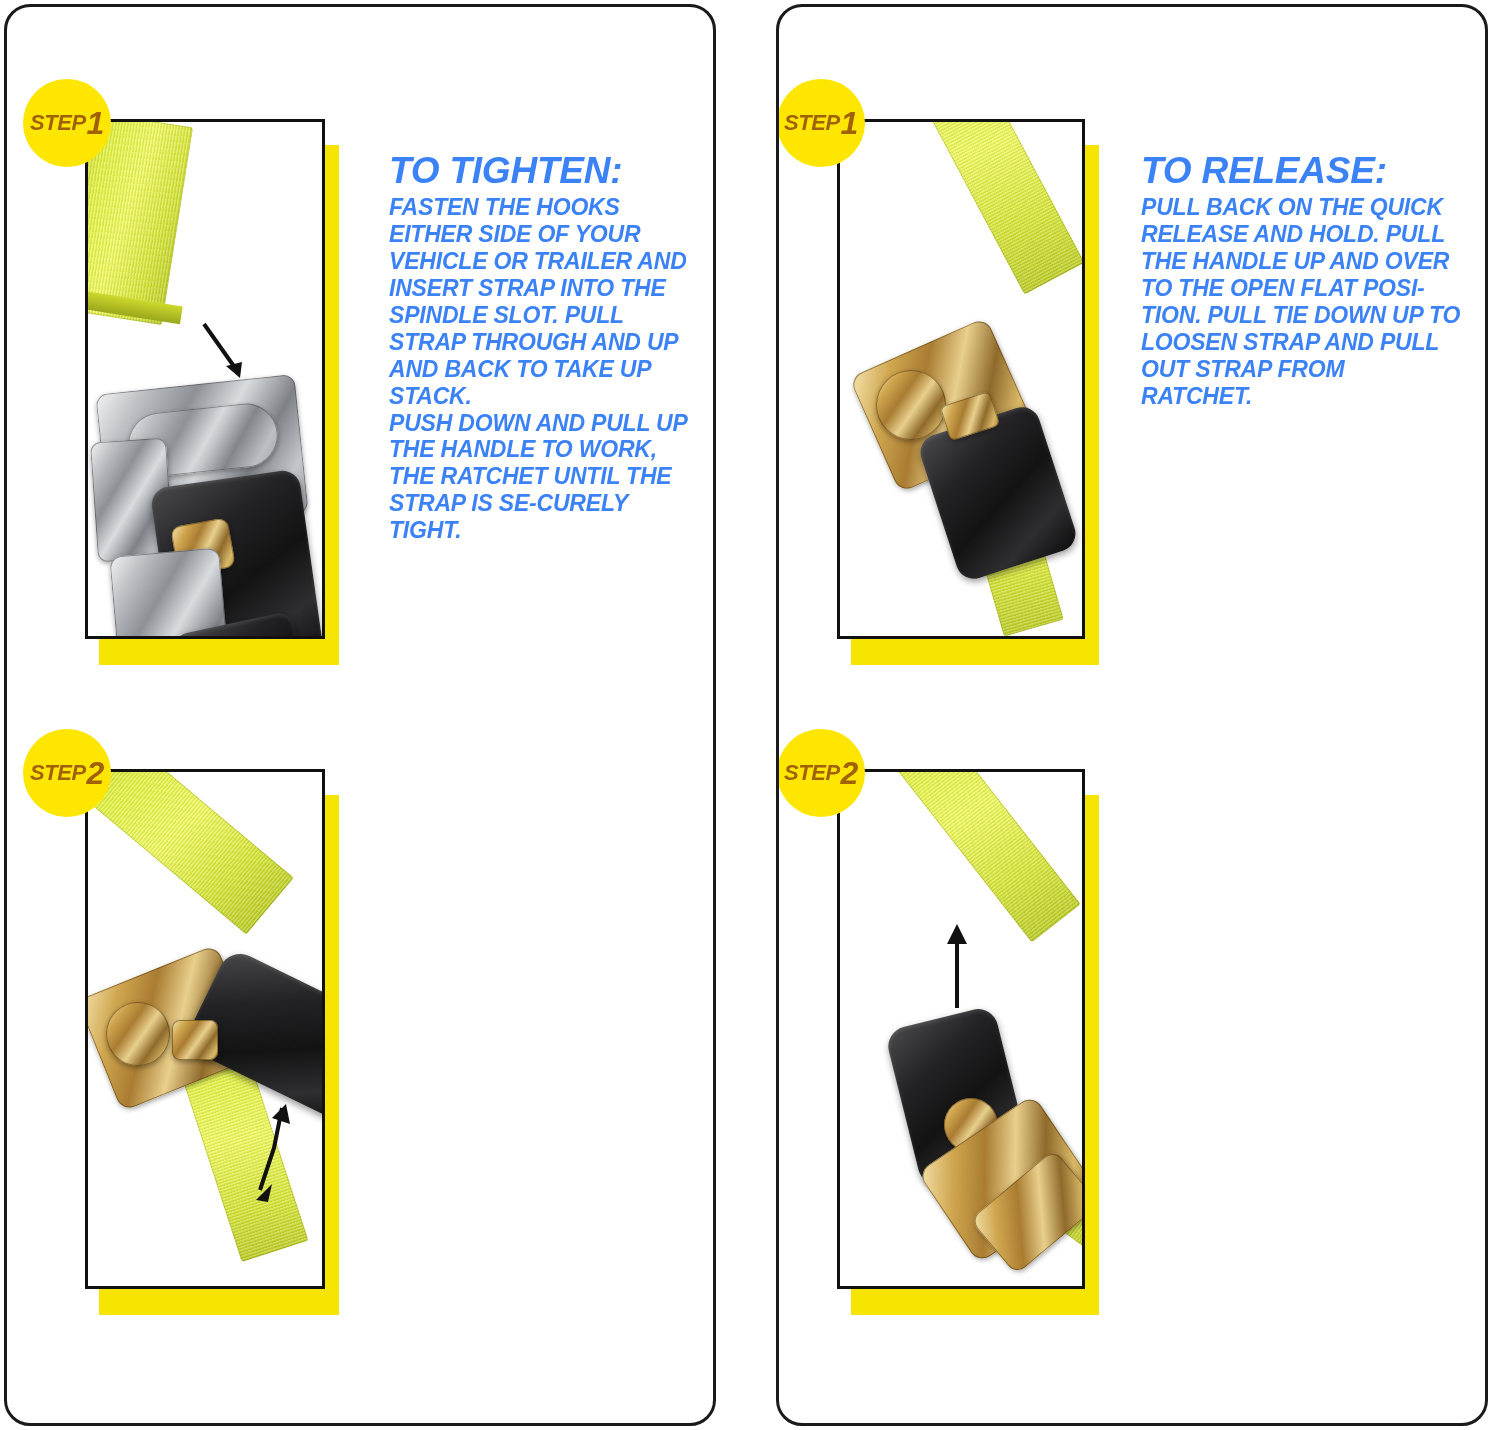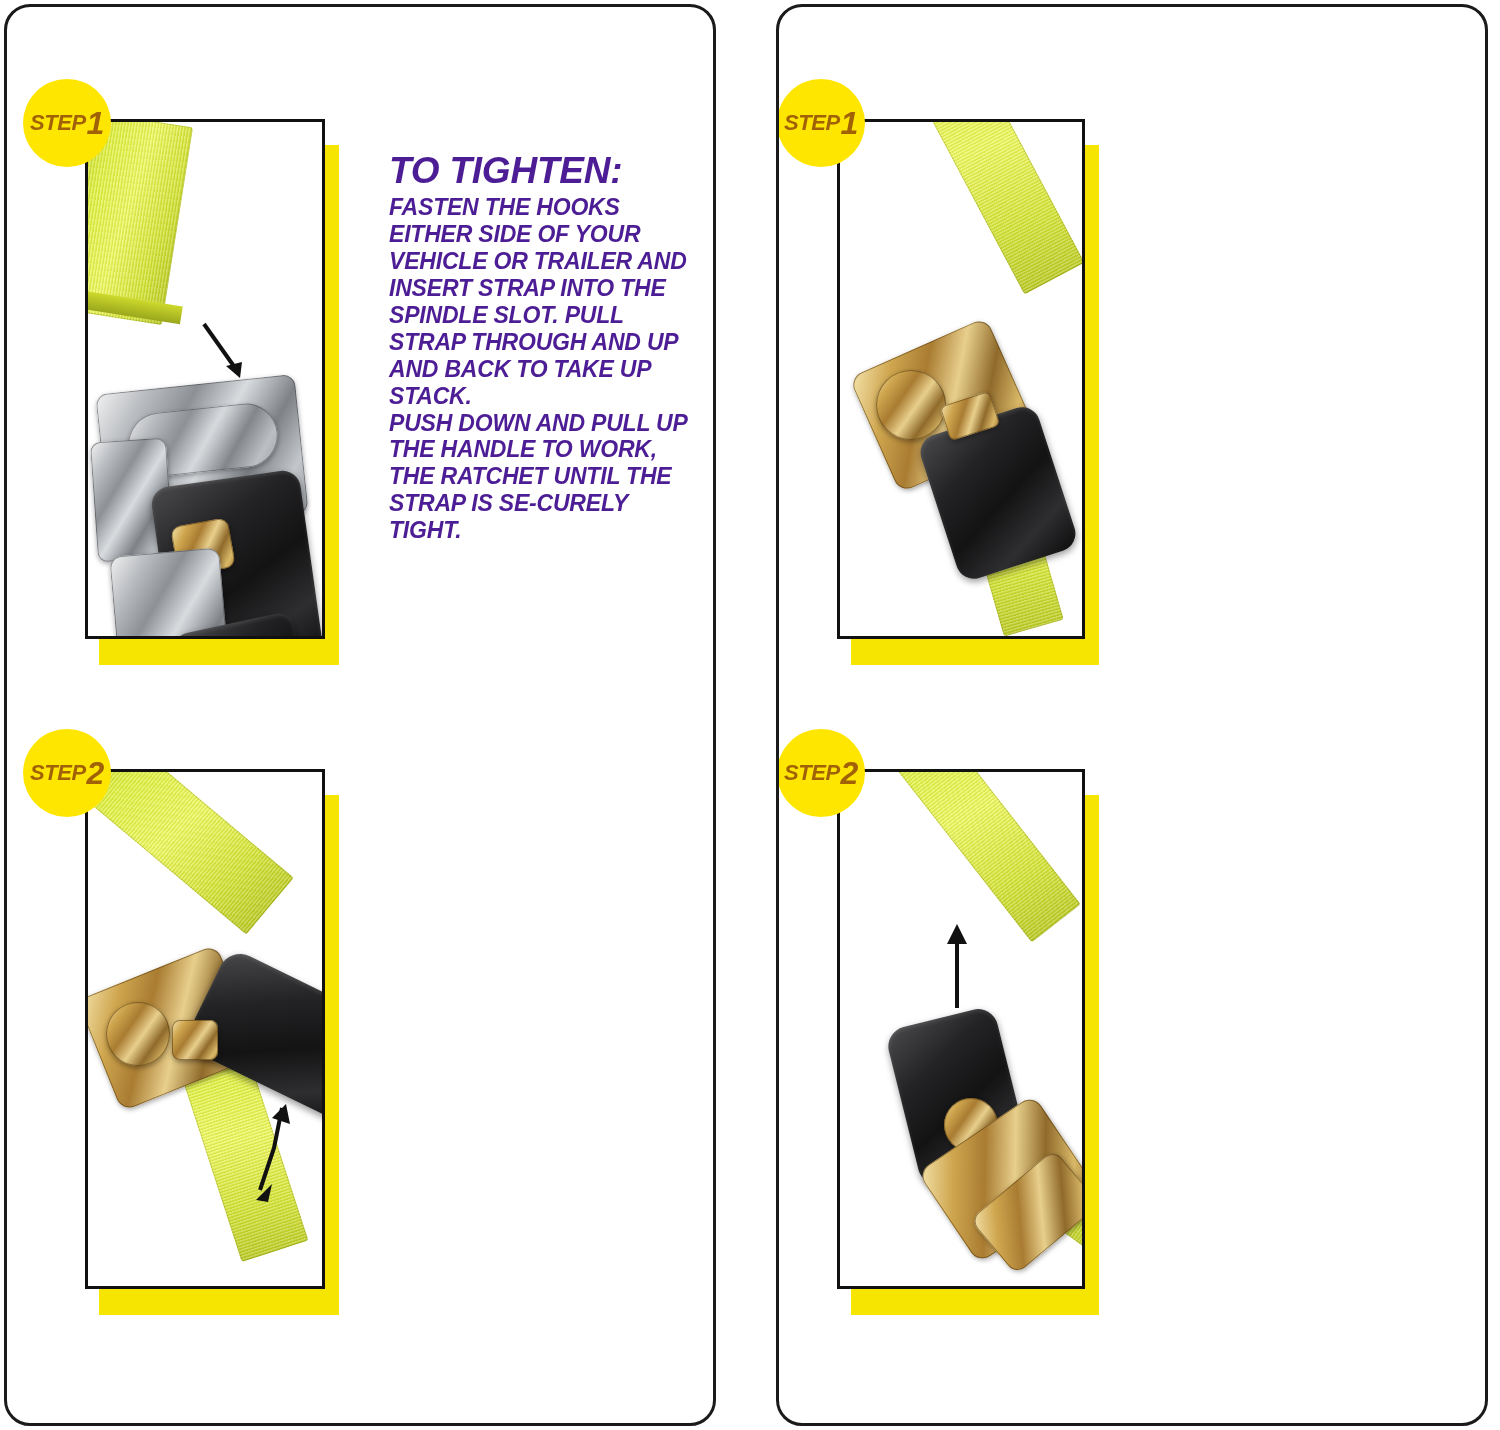--- a/index.html
+++ b/index.html
@@ -96,21 +96,21 @@
   }
   .badge .word {
     line-height: 1;
   }
 
   
   .text-col {
     position: absolute;
     font-style: italic;
     font-weight: bold;
-    color: #4c1d95;
+    color: #3b82f6;
     line-height: 1.17;
     letter-spacing: -0.2px;
   }
   .text-title {
     font-size: 37px;
     margin-bottom: 2px;
   }
   .text-body {
     font-size: 23px;
     white-space: pre-line;
@@ -257,17 +257,21 @@
           <div class="metal metal-gold" style="left:104px; top:326px; width:54px; height:54px; border-radius:50%;"></div>
           <div class="metal metal-gold" style="left:96px; top:352px; width:140px; height:110px; transform:rotate(-34deg); border-radius:14px;"></div>
           <div class="metal metal-gold" style="left:140px; top:404px; width:110px; height:72px; transform:rotate(-40deg); border-radius:12px;"></div>
         </div>
         <div class="badge" style="left:-60px; top:-40px;">
           <span class="word">STEP</span>
             <span class="num">2</span>
         </div>
       </div>
 
+      <div class="text-col" style="left:362px; top:142px; width:320px;">
+        <div class="text-title">TO RELEASE:</div>
+        <div class="text-body">PULL BACK ON THE QUICK RELEASE AND HOLD. PULL THE HANDLE UP AND OVER TO THE OPEN FLAT POSI-TION. PULL TIE DOWN UP TO LOOSEN STRAP AND PULL OUT STRAP FROM RATCHET.</div>
+      </div>
 
     </div>
   </div>
 
 </div>
 
 </body></html>

